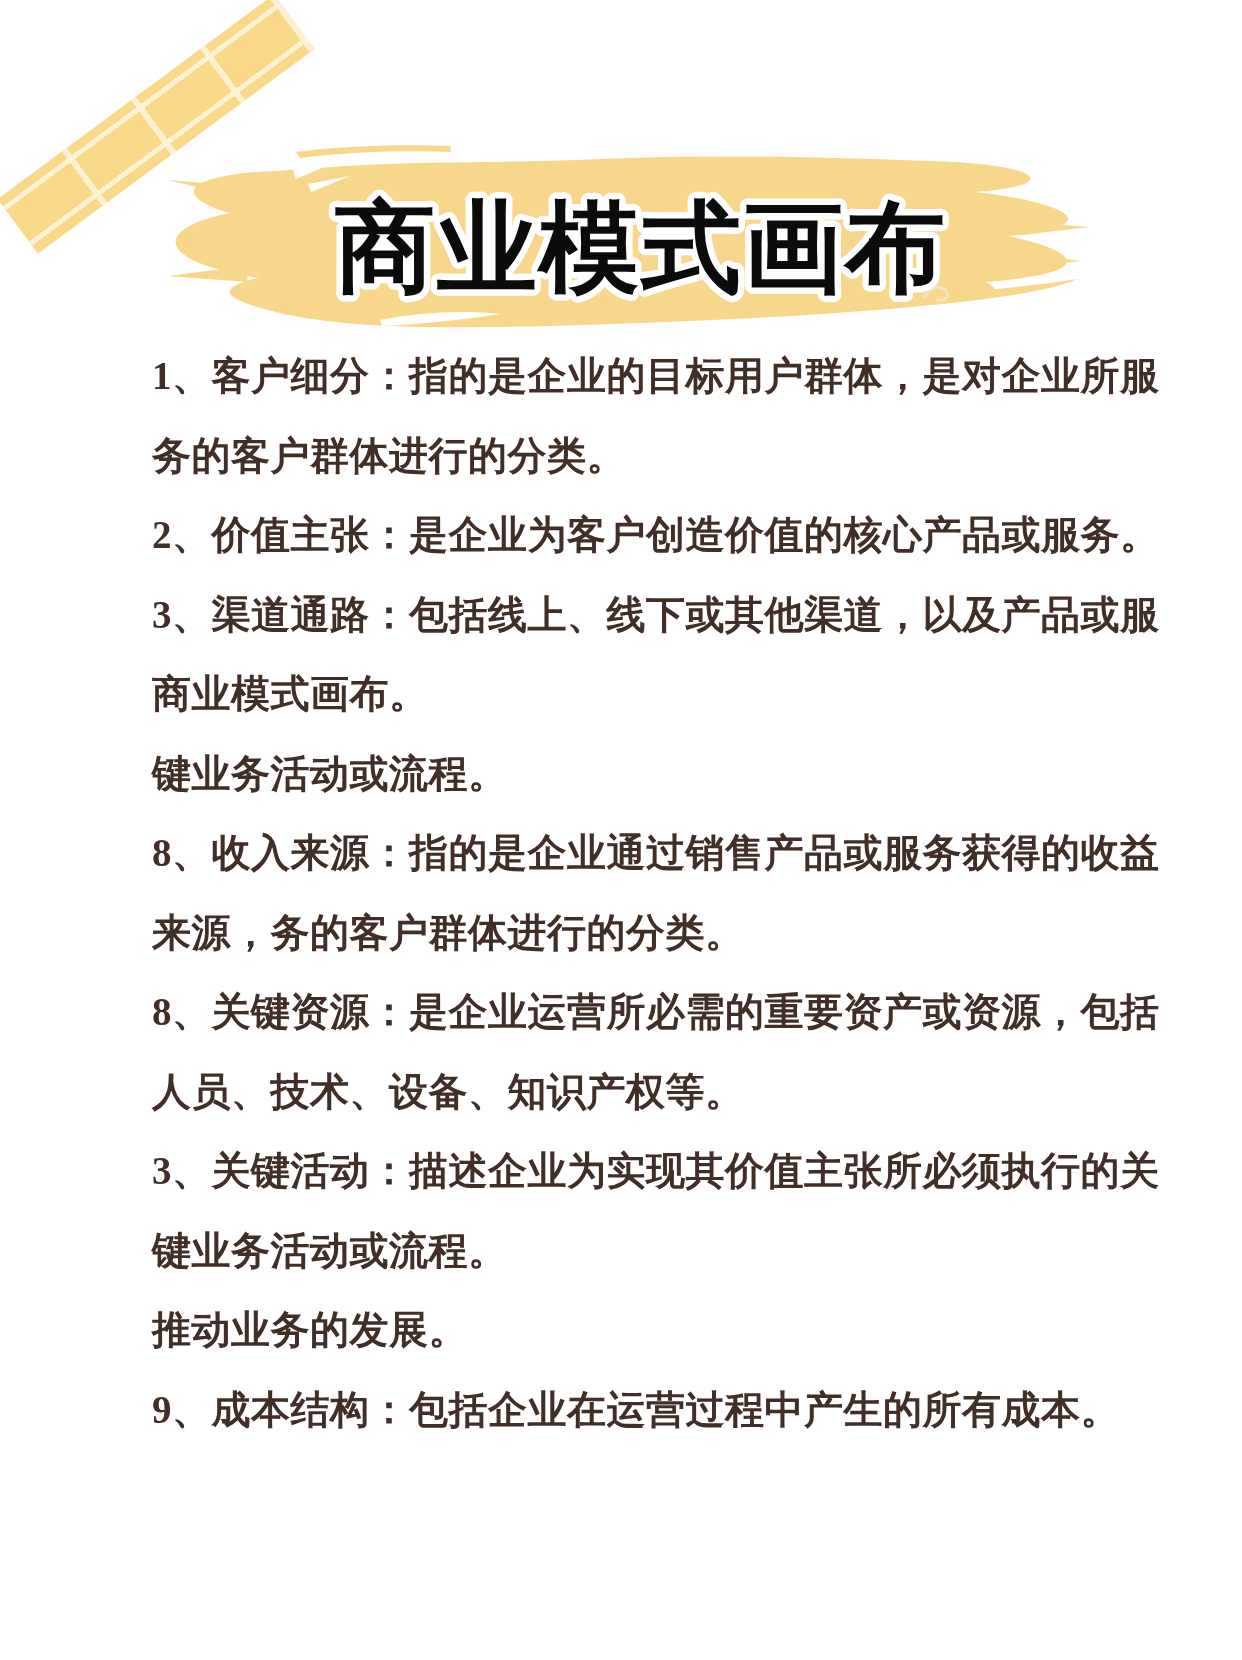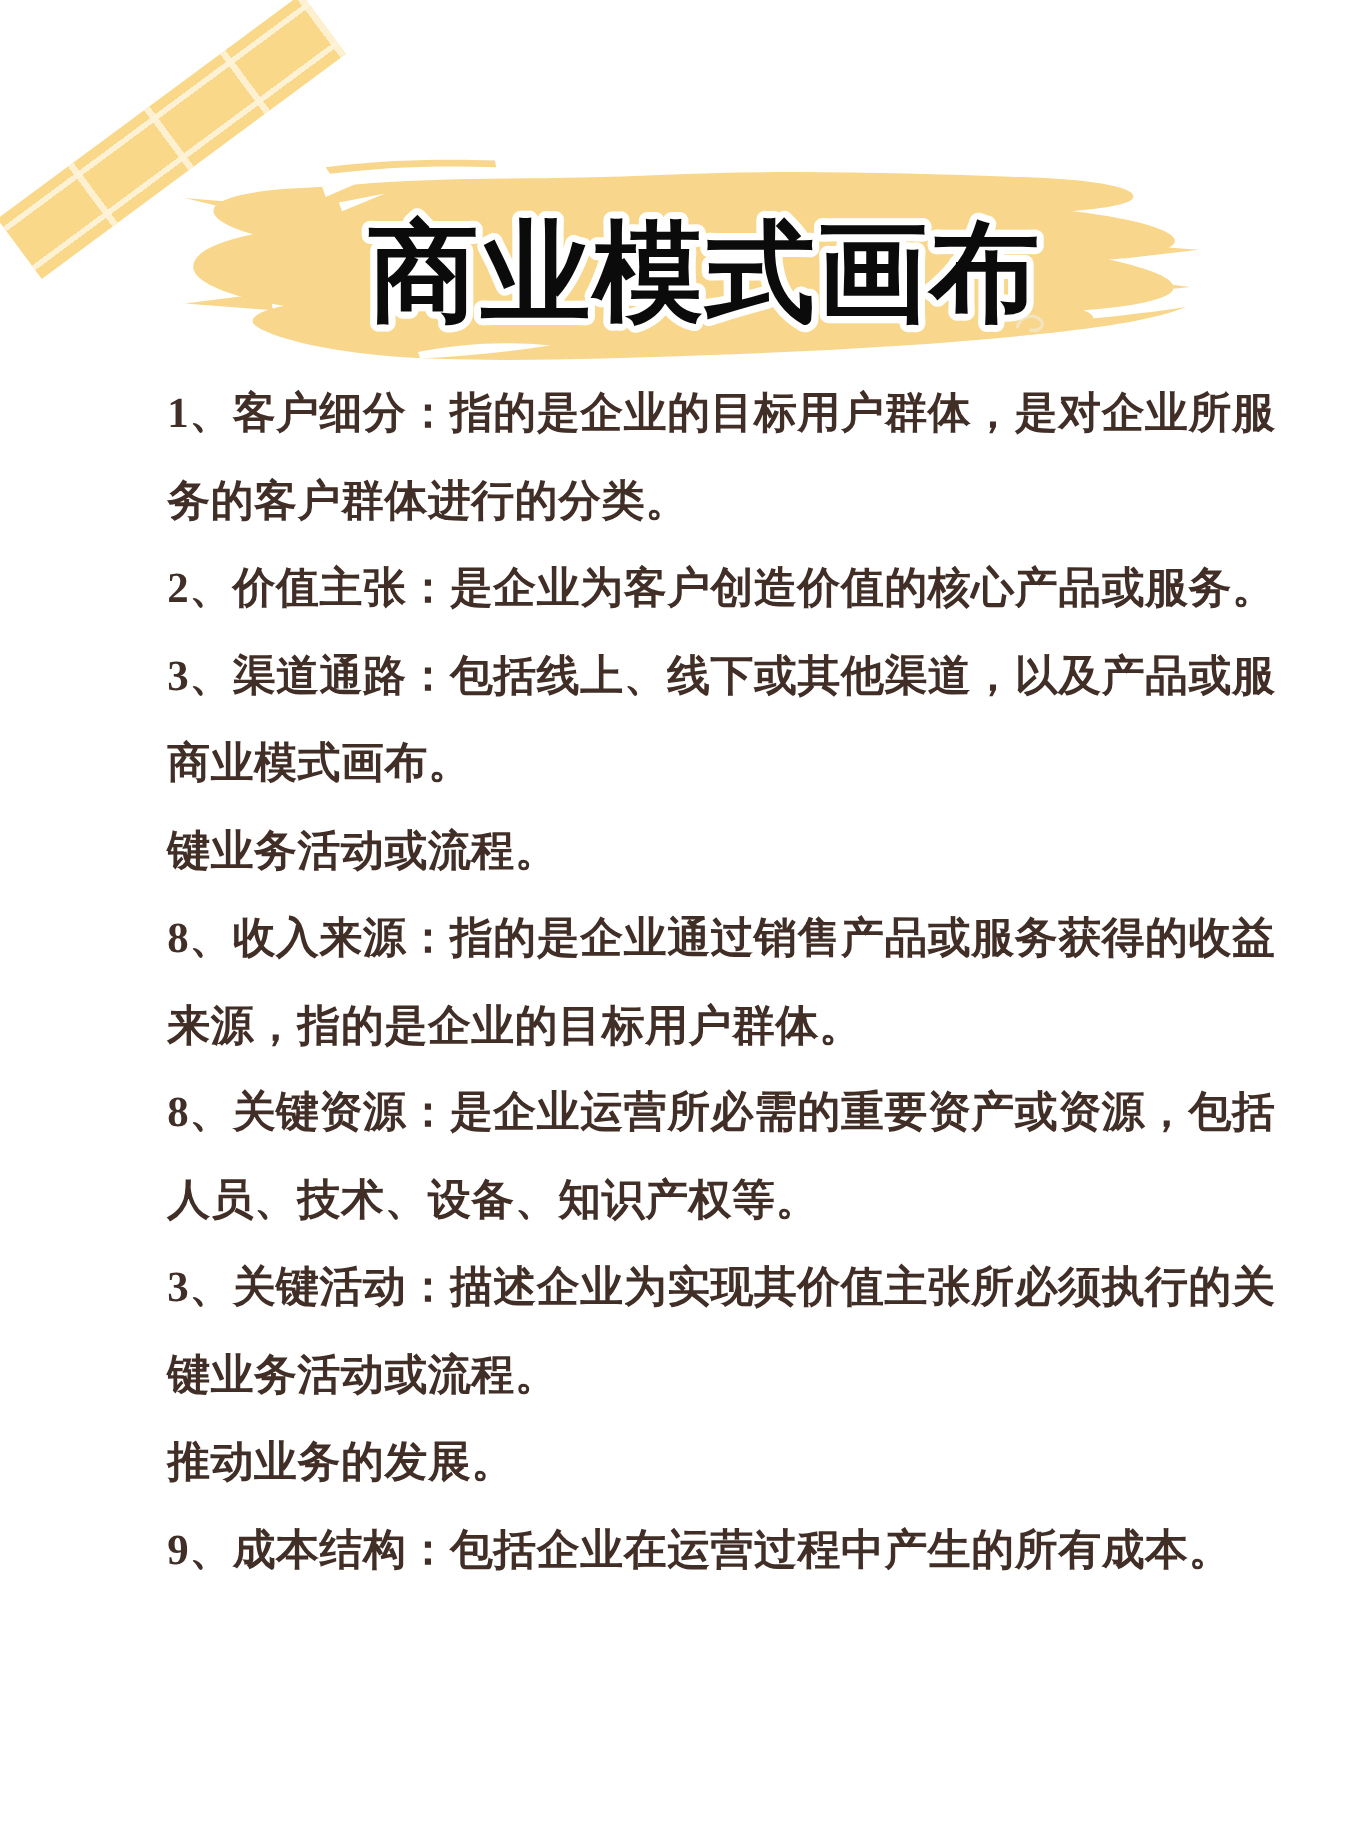--- a/index.html
+++ b/index.html
@@ -104,21 +104,21 @@
   </svg>
 
   <div class="body-text">
       <div class="body-line">1、客户细分：指的是企业的目标用户群体，是对企业所服</div>
       <div class="body-line">务的客户群体进行的分类。</div>
       <div class="body-line">2、价值主张：是企业为客户创造价值的核心产品或服务。</div>
       <div class="body-line">3、渠道通路：包括线上、线下或其他渠道，以及产品或服</div>
       <div class="body-line">商业模式画布。</div>
       <div class="body-line">键业务活动或流程。</div>
       <div class="body-line">8、收入来源：指的是企业通过销售产品或服务获得的收益</div>
-      <div class="body-line">来源，指的是企业的目标用户群体。</div>
+      <div class="body-line">来源，务的客户群体进行的分类。</div>
       <div class="body-line">8、关键资源：是企业运营所必需的重要资产或资源，包括</div>
       <div class="body-line">人员、技术、设备、知识产权等。</div>
       <div class="body-line">3、关键活动：描述企业为实现其价值主张所必须执行的关</div>
       <div class="body-line">键业务活动或流程。</div>
       <div class="body-line">推动业务的发展。</div>
       <div class="body-line">9、成本结构：包括企业在运营过程中产生的所有成本。</div>
     </div>
 
 </div>
 

